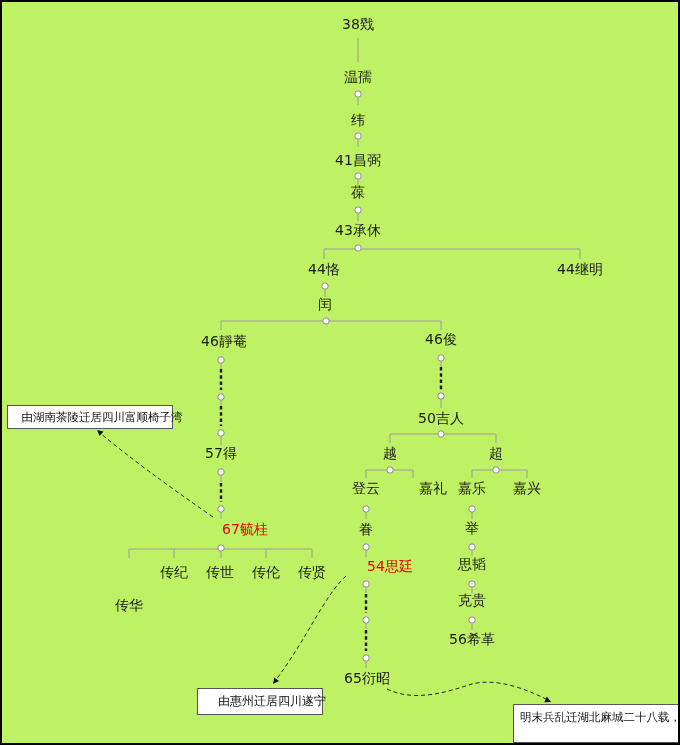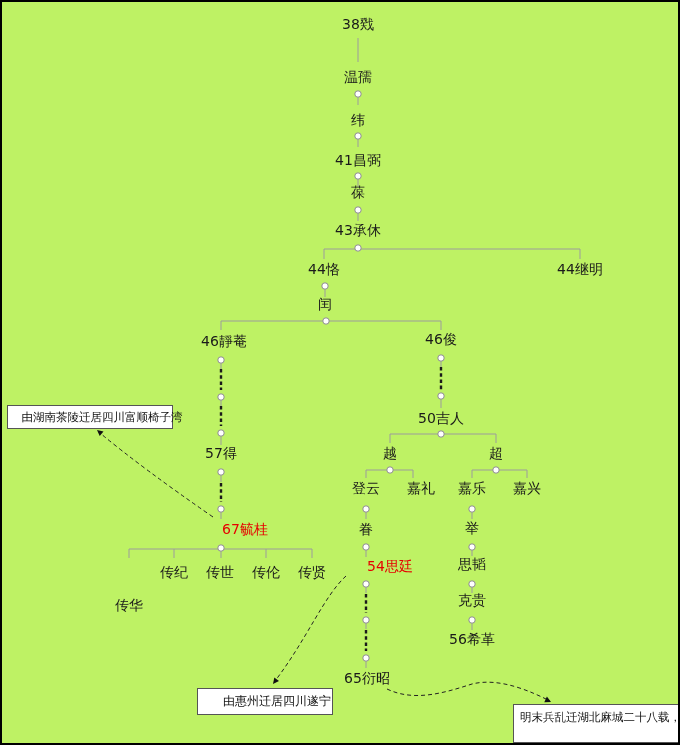--- a/index.html
+++ b/index.html
@@ -123,34 +123,34 @@
   <div class="node" style="left:127px; top:596px">传华</div>
   <div class="node" style="left:172px; top:563px">传纪</div>
   <div class="node" style="left:218px; top:563px">传世</div>
   <div class="node" style="left:264px; top:563px">传伦</div>
   <div class="node" style="left:310px; top:563px">传贤</div>
 
   <div class="node" style="left:439px; top:409px">50吉人</div>
   <div class="node" style="left:388px; top:444px">越</div>
   <div class="node" style="left:494px; top:444px">超</div>
   <div class="node" style="left:364px; top:479px">登云</div>
-  <div class="node" style="left:419px; top:479px">嘉礼</div>
+  <div class="node" style="left:431px; top:479px">嘉礼</div>
   <div class="node" style="left:470px; top:479px">嘉乐</div>
   <div class="node" style="left:525px; top:479px">嘉兴</div>
 
   <div class="node" style="left:364px; top:520px">眷</div>
   <div class="node hl" style="left:364px; top:557px">54思廷</div>
   <div class="node" style="left:365px; top:669px">65衍昭</div>
 
   <div class="node" style="left:470px; top:519px">举</div>
   <div class="node" style="left:470px; top:555px">思韬</div>
   <div class="node" style="left:470px; top:591px">克贵</div>
   <div class="node" style="left:470px; top:630px">56希革</div>
 
   <div class="note" style="left:5px; top:403px; width:166px; height:24px;">由湖南茶陵迁居四川富顺椅子湾</div>
 
-  <div class="note" style="left:195px; top:686px; width:136px; height:27px; font-size:12px;">由惠州迁居四川遂宁</div>
+  <div class="note" style="left:195px; top:686px; width:126px; height:27px; font-size:12px;">由惠州迁居四川遂宁</div>
 
   <div class="note multi" style="left:495px; top:702px; width:182px; height:39px;">
     <span>明末兵乱迁湖北麻城二十八载，</span>
   </div>
 
 </div>
 
 </body></html>

